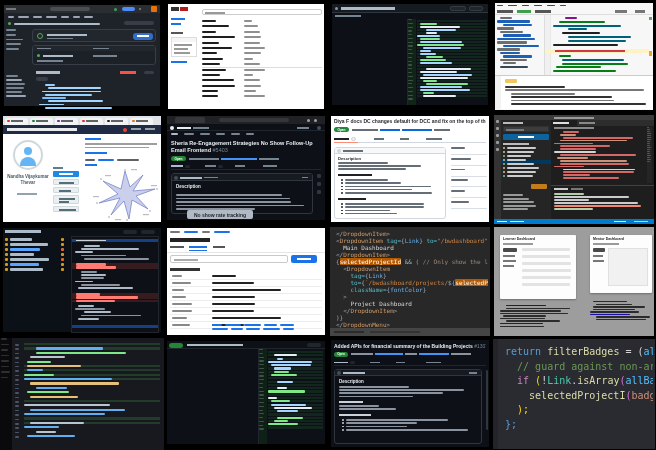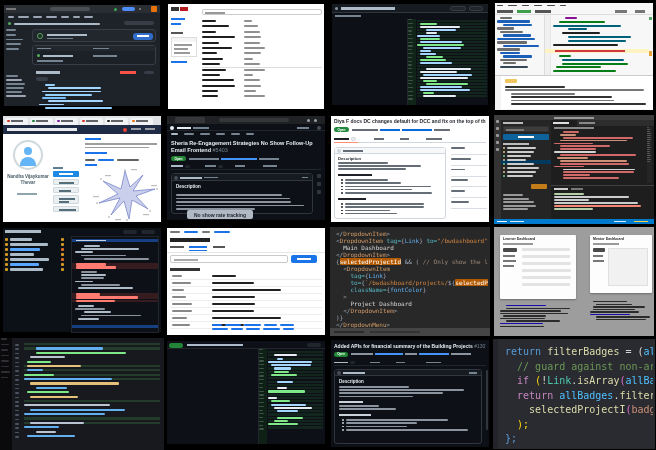--- a/index.html
+++ b/index.html
@@ -1794,21 +1794,20 @@
     </div>
   </div>
 
   <div class="t" id="t16">
     <div class="s mono" style="left:1px;top:1px;right:1px;bottom:1px;background:#2a2a31;">
       <div class="s" style="left:0;top:0;width:5px;height:110px;background:#232329;"></div>
       <div class="s" style="left:12px;top:6px;width:148px;height:102px;overflow:hidden;">
           <div class="code-line"><span class="tk-kw">return </span><span class="tk-fn">filterBadges</span><span class="tk-pln"> = (</span><span class="tk-var">allBadges</span></div>
           <div class="code-line"><span class="tk-pln">  </span><span class="tk-cmt2">// guard against non-array inpu</span></div>
           <div class="code-line"><span class="tk-pln">  </span><span class="tk-ctrl">if </span><span class="tk-gold">(</span><span class="tk-pln">!</span><span class="tk-type">Link</span><span class="tk-pln">.</span><span class="tk-fn">isArray</span><span class="tk-purp">(</span><span class="tk-var">allBadges</span></div>
-          <div class="code-line"><span class="tk-pln">  </span><span class="tk-ctrl">return </span><span class="tk-var">allBadges</span><span class="tk-pln">.</span><span class="tk-fn">filter</span></div>
           <div class="code-line"><span class="tk-fn">    selectedProjectI</span><span class="tk-purp">(</span><span class="tk-org">badgeNa</span></div>
           <div class="code-line"><span class="tk-gold">  );</span></div>
           <div class="code-line"><span class="tk-kw">};</span></div>
         </div>
     </div>
   </div>
 
 </div>
 
 </body></html>

